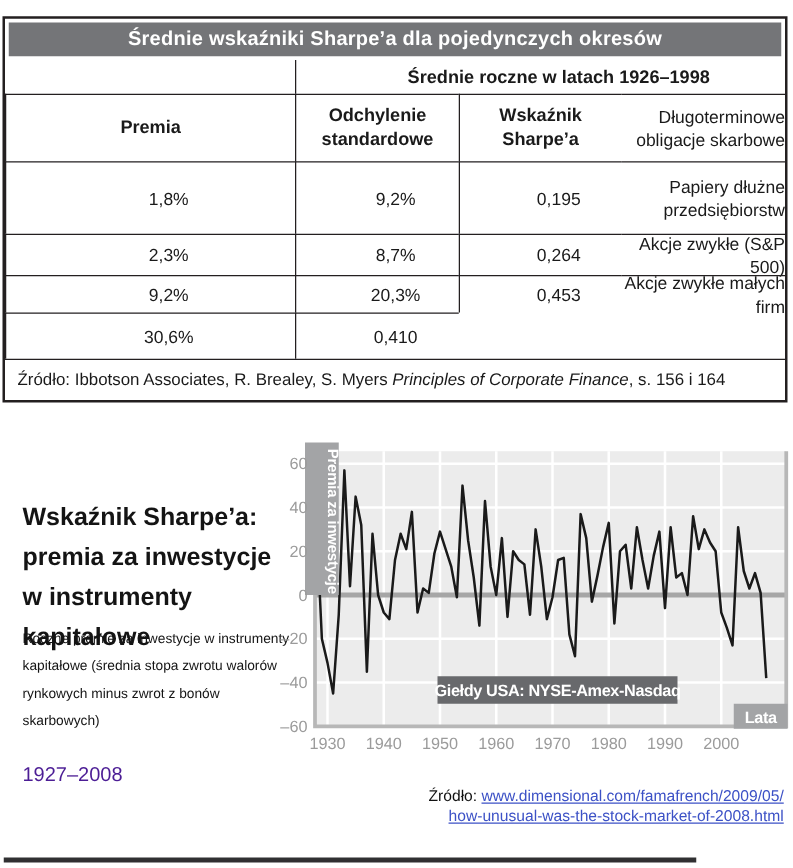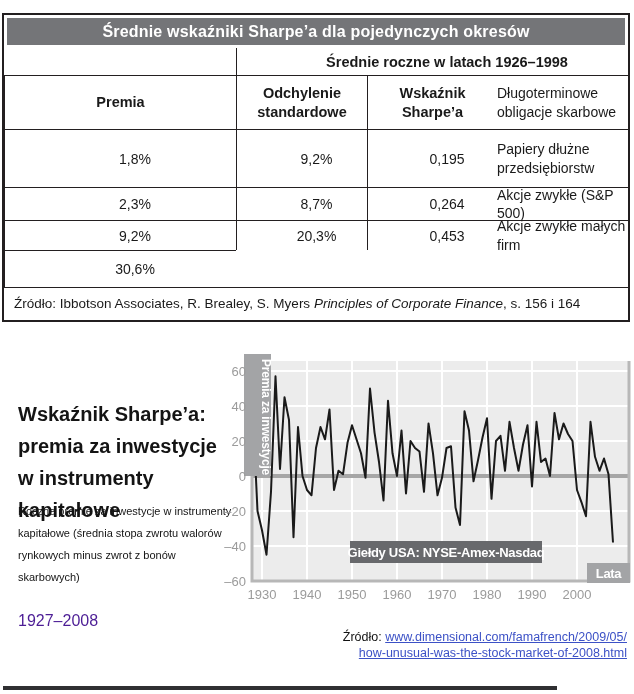--- a/index.html
+++ b/index.html
@@ -26,21 +26,21 @@
     grid-template-rows:27px 54px 58px 33px 30px 37px auto;
   }
   .cell {
     border-top:1px solid #231f20; border-left:1px solid #231f20;
     display:flex; align-items:center; font-size:14px;padding-left:29px;
   }
   .cell.noL { border-left:none; }
   .cell.noT { border-top:none; }
   .cell.center { justify-content:center; text-align:center; }
   .cell.bold { font-weight:bold; font-size:14.5px; }
-  .cell.name { padding:6px 0; line-height:1.3; }
+  .cell.name { padding:6px 0; line-height:1.3;text-align:right; }
   .inv-cell { grid-row:1 / span 2; }
   .span-head { grid-column:2 / span 3; }
   .src-row { grid-column:1 / span 4; font-size:13.5px; padding:7px 10px; display:block; line-height:1.3; }
   .src-row i { font-style:italic; }
   .hdr2 { line-height:1.25; padding:2px 6px; }
 
   
   .side-head {
     position:absolute; left:18px; top:398px; width:215px;
     font-size:20px; font-weight:bold; line-height:32px; color:#141414;
@@ -90,20 +90,21 @@
     <div class="cell center">8,7%</div>
     <div class="cell center">0,264</div>
 
     <div class="cell noL name">Akcje zwykłe (S&amp;P 500)</div>
     <div class="cell center">9,2%</div>
     <div class="cell center">20,3%</div>
     <div class="cell center">0,453</div>
 
     <div class="cell noL name">Akcje zwykłe małych firm</div>
     <div class="cell center">30,6%</div>
+    <div class="cell center">0,410</div>
 
     <div class="cell noL src-row"><span>Źródło: Ibbotson Associates, R. Brealey, S. Myers </span><i>Principles of Corporate Finance</i><span>, s. 156 i 164</span></div>
   </div>
 </div>
 
 <div class="side-head">Wskaźnik Sharpe’a: premia za inwestycje w instrumenty kapitałowe</div>
 <div class="side-body">Roczne premie za inwestycje w instrumenty kapitałowe (średnia stopa zwrotu walorów rynkowych minus zwrot z bonów skarbowych)</div>
 <div class="side-period">1927–2008</div>
 
 <div class="chart-wrap">

